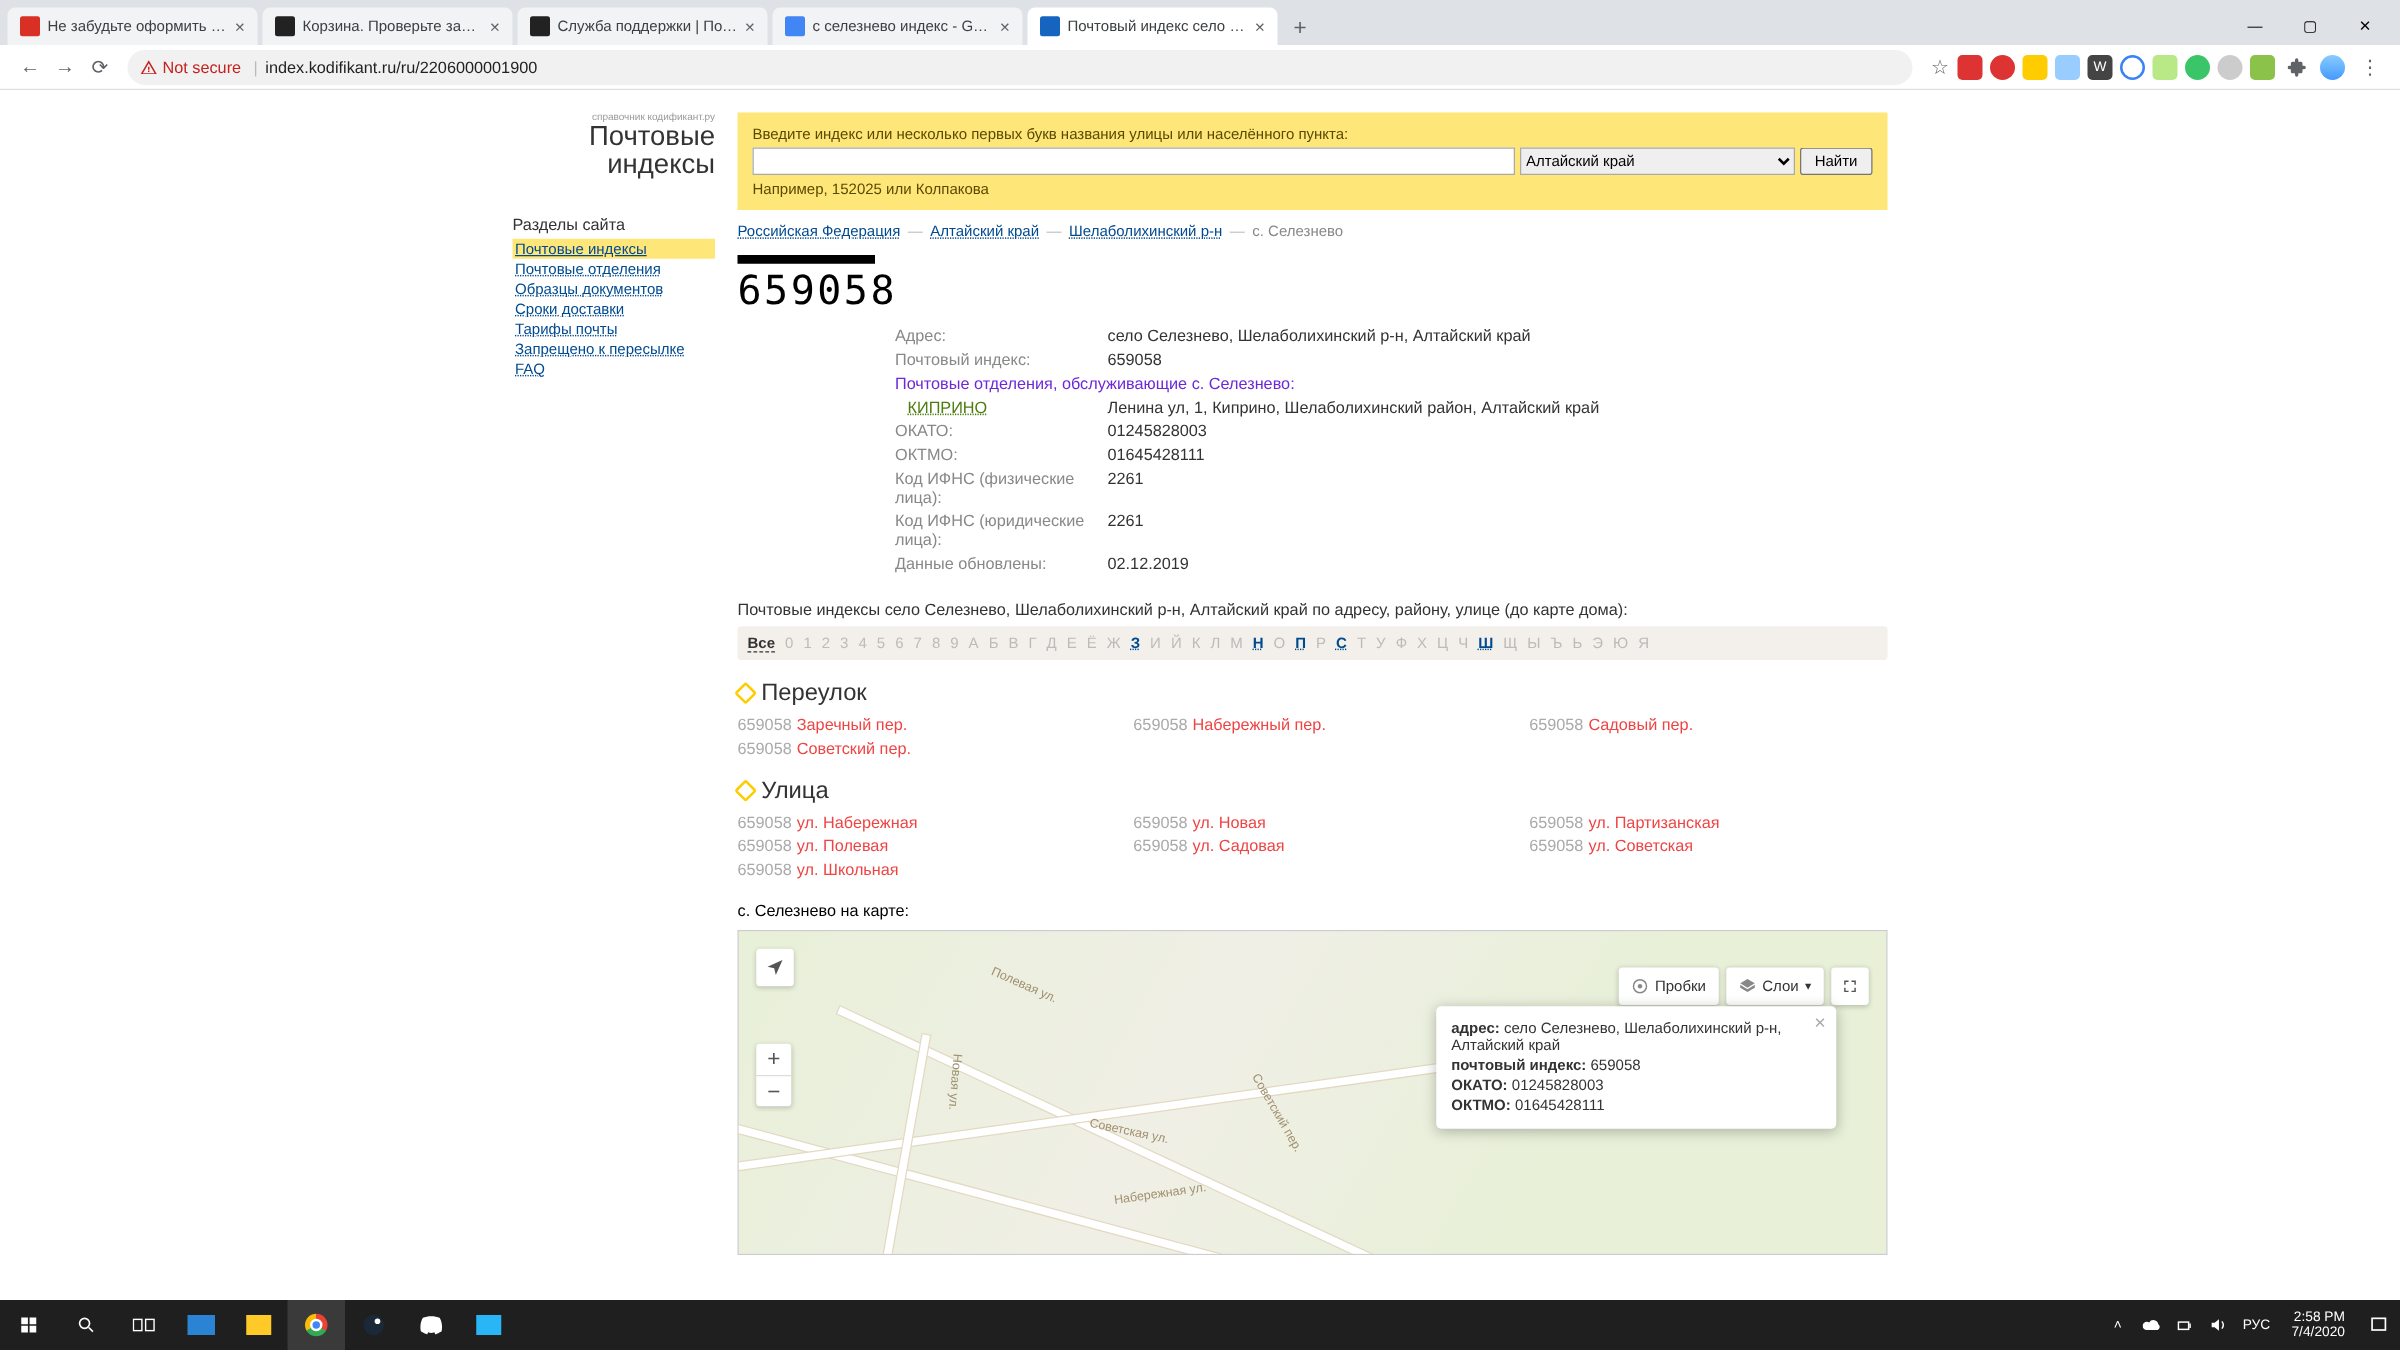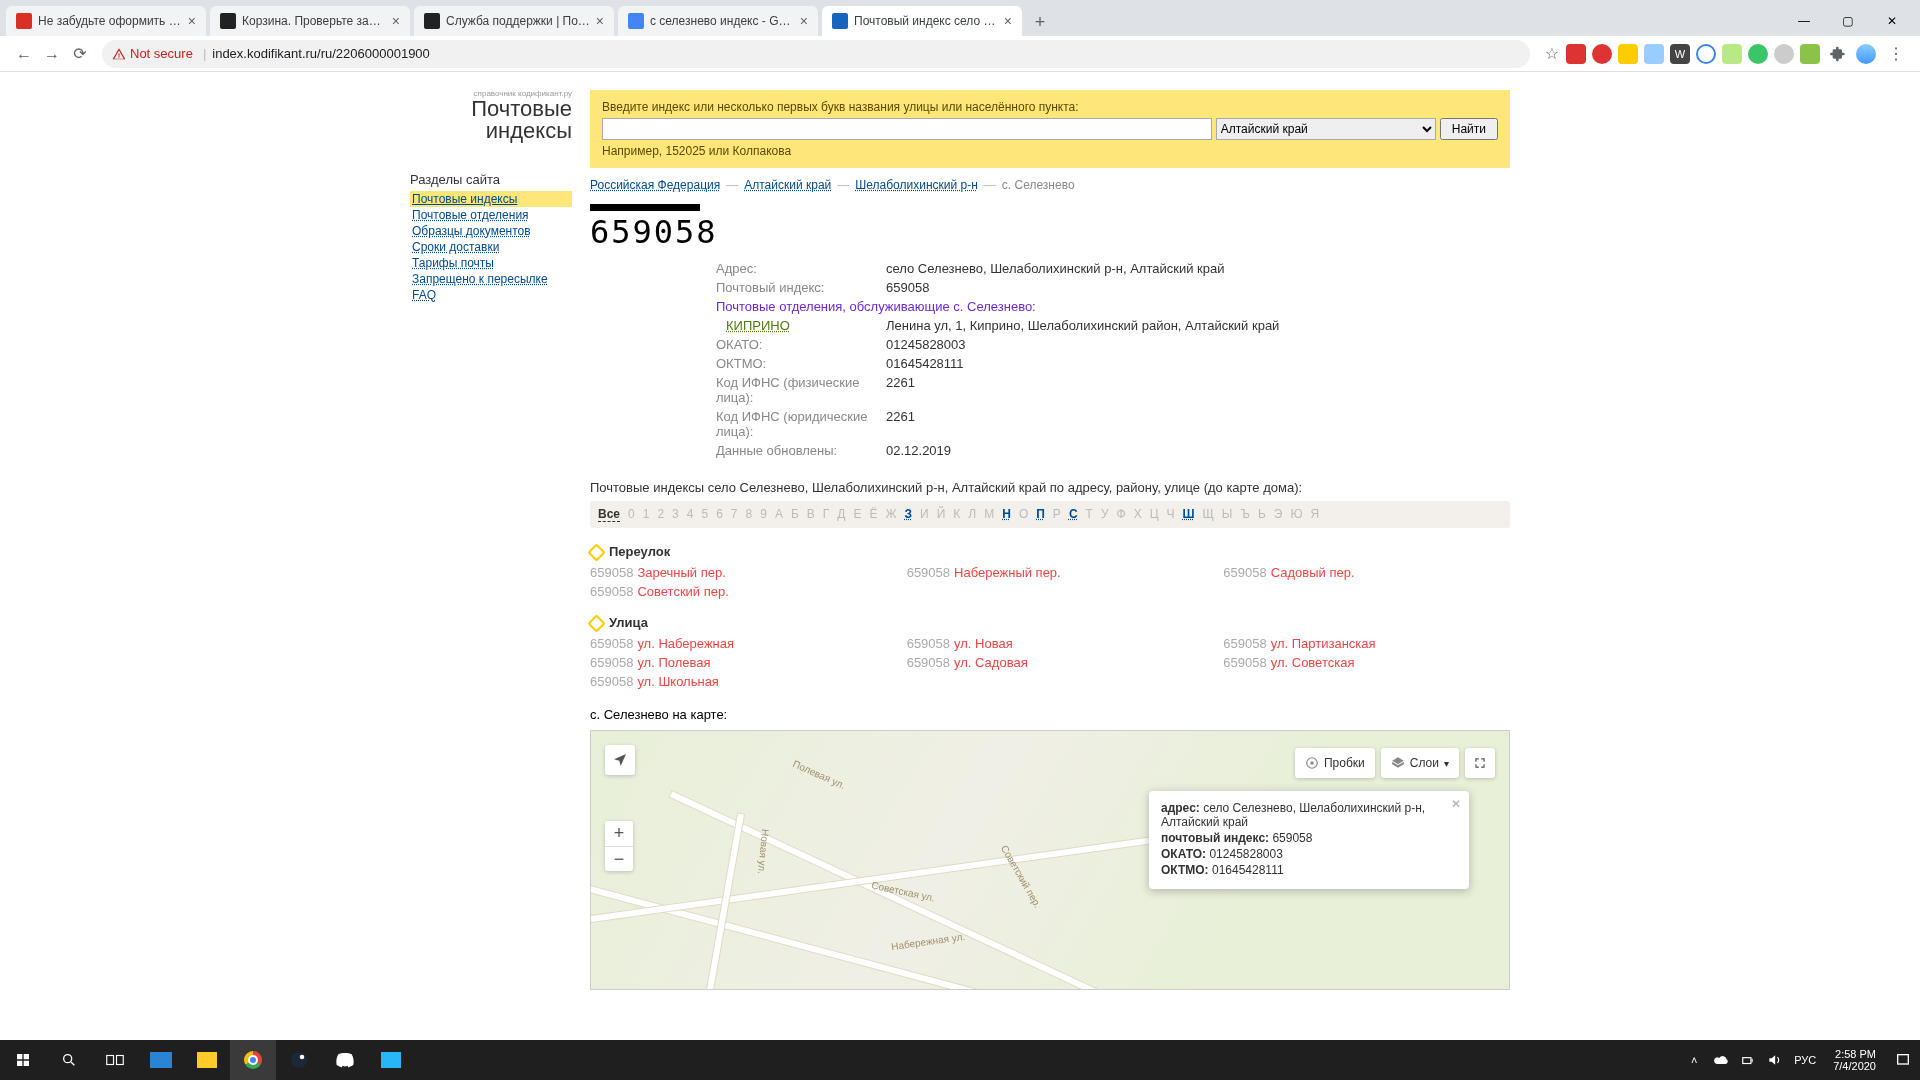--- a/index.html
+++ b/index.html
@@ -58,37 +58,37 @@
   .info .ir .v { color:#333;}
   .info a { color:#4d7c0f; text-decoration:underline dotted;}
 
   .subtitle { font-size:13px; color:#333; margin:20px 0 6px;}
   .alpha { background:#f3f0eb; padding:6px 8px; border-radius:3px; display:flex; flex-wrap:wrap; gap:8px; font-size:12px;text-align:center;}
   .alpha span { color:#bbb;}
   .alpha a { color:#004a8f; text-decoration:underline dotted; font-weight:bold;}
   .alpha .all { color:#333; font-weight:bold; border-bottom:1px dashed #333; text-decoration:none;}
 
   .grp { margin-top:16px;}
-  .grp h3 { font-size:13px; font-weight:bold; color:#333; margin-bottom:6px;}
+  .grp h3 { font-size:19px; font-weight:normal; color:#333; margin-bottom:6px;}
   .grp h3::before{ content:""; display:inline-block; width:9px; height:9px; border:2px solid #fc0; border-radius:2px; transform:rotate(45deg); margin-right:6px; vertical-align:middle;}
   .grid { display:grid; grid-template-columns:repeat(3,1fr); gap:4px 30px;}
   .grid .cell { font-size:13px;}
   .grid .cell .idx{color:#aaa; margin-right:4px;}
   .grid .cell .nm{color:#ef4444;}
 
   .maplbl { font-size:13px; margin:18px 0 8px;}
   .map { height:260px; border:1px solid #ccc; position:relative; background:linear-gradient(120deg,#e8f0d8,#f0efe6 40%,#e8f0d8 70%); overflow:hidden;}
   .map .road { position:absolute; background:#fff; height:6px; transform-origin:left center; box-shadow:0 0 0 1px #e3d9c3;}
   .map .roadlbl { position:absolute; font-size:10px; color:#a09070;}
   .map .ctrl { position:absolute; background:#fff; border-radius:3px; box-shadow:0 1px 4px rgba(0,0,0,.2); display:flex; align-items:center; justify-content:center; cursor:pointer;}
   .map .loc { top:14px; left:14px; width:30px; height:30px;}
   .map .zoom { left:14px; top:90px; width:28px; flex-direction:column;}
   .map .zoom div{ height:25px; width:28px; display:flex; align-items:center; justify-content:center; font-size:18px; color:#555;}
   .map .zoom div+div{ border-top:1px solid #ddd;}
-  .map .topright { position:absolute; top:17px; right:14px; display:flex; gap:6px;}
+  .map .topright { position:absolute; top:29px; right:14px; display:flex; gap:6px;}
   .map .trbtn { position:static; height:30px; padding:0 10px; gap:5px; font-size:12px; color:#333;}
   .map .full { width:30px; padding:0;}
   .map .pop { position:absolute; background:#fff; border-radius:4px; box-shadow:0 2px 10px rgba(0,0,0,.25); padding:10px 30px 10px 12px; font-size:12px; color:#333; right:40px; top:60px; width:320px;}
   .map .pop .x{ position:absolute; right:8px; top:6px; color:#aaa; cursor:pointer;}
   .map .pop .line{margin-bottom:2px;}
   .map .pop b{font-weight:bold;}
 
   
   .taskbar { position:absolute; bottom:0; left:0; right:0; height:40px; background:#1f1f1f; display:flex; align-items:center; color:#fff;}
   .taskbar .tb { width:46px; height:40px; display:flex; align-items:center; justify-content:center; cursor:pointer;}

